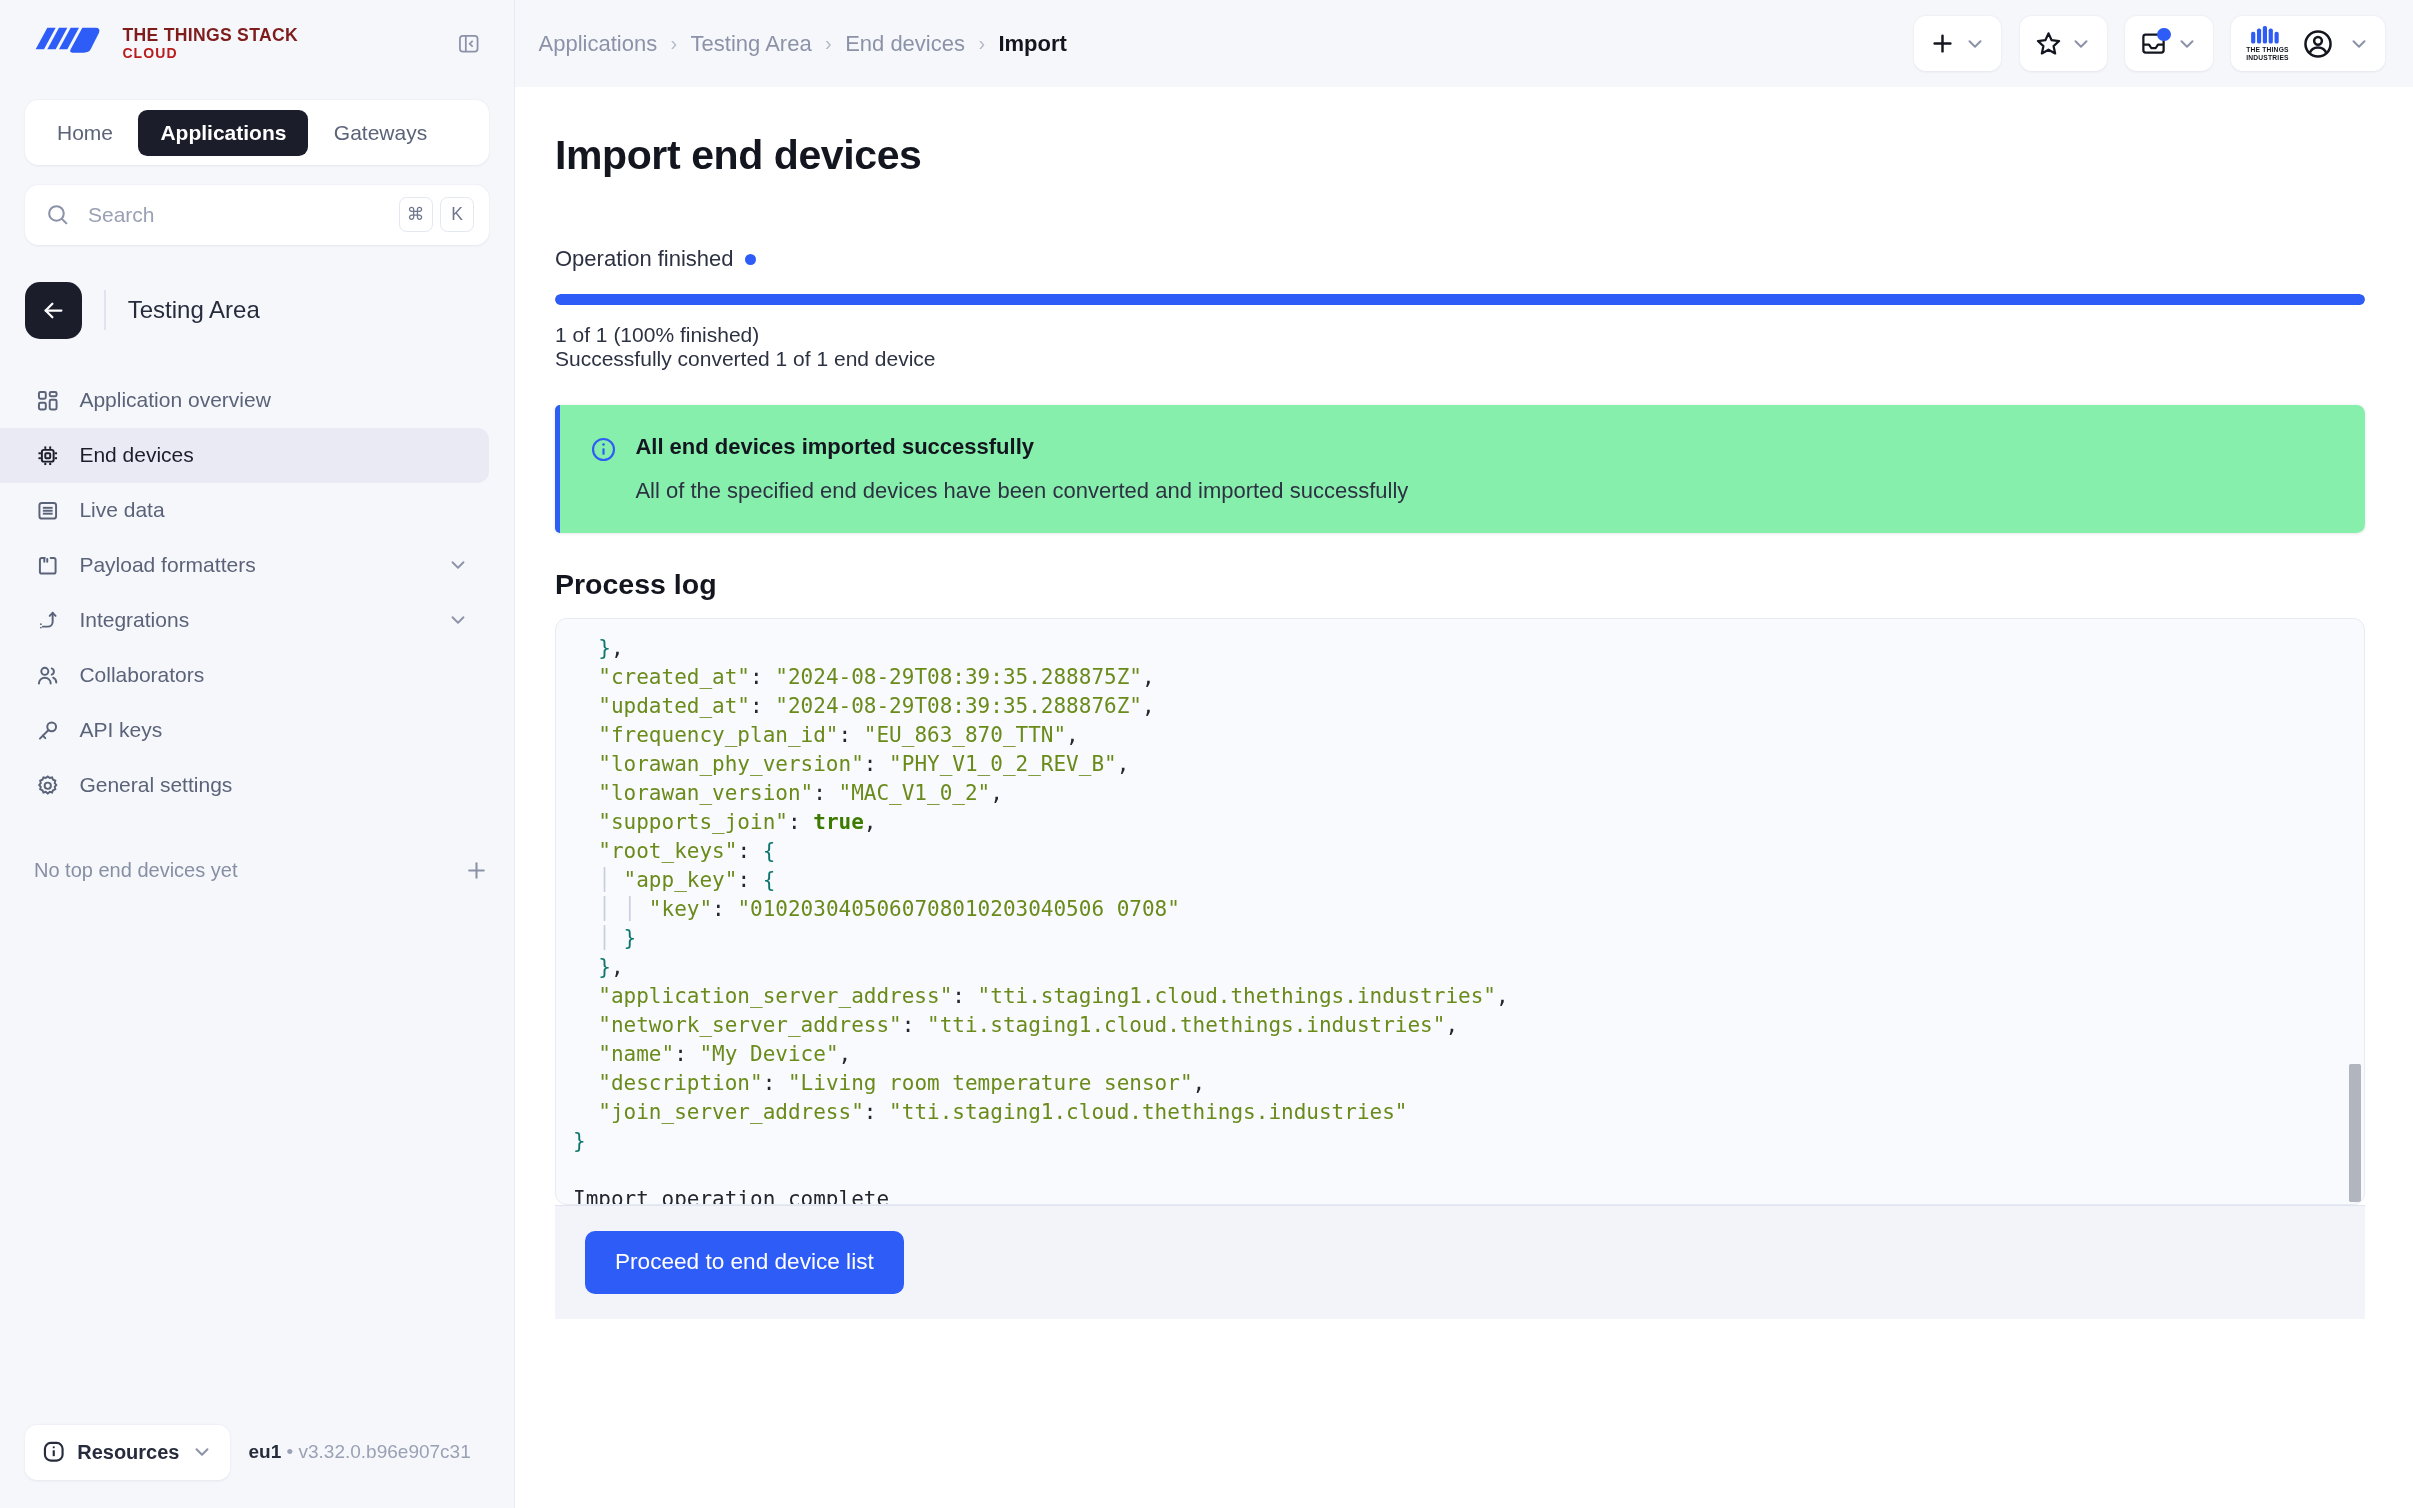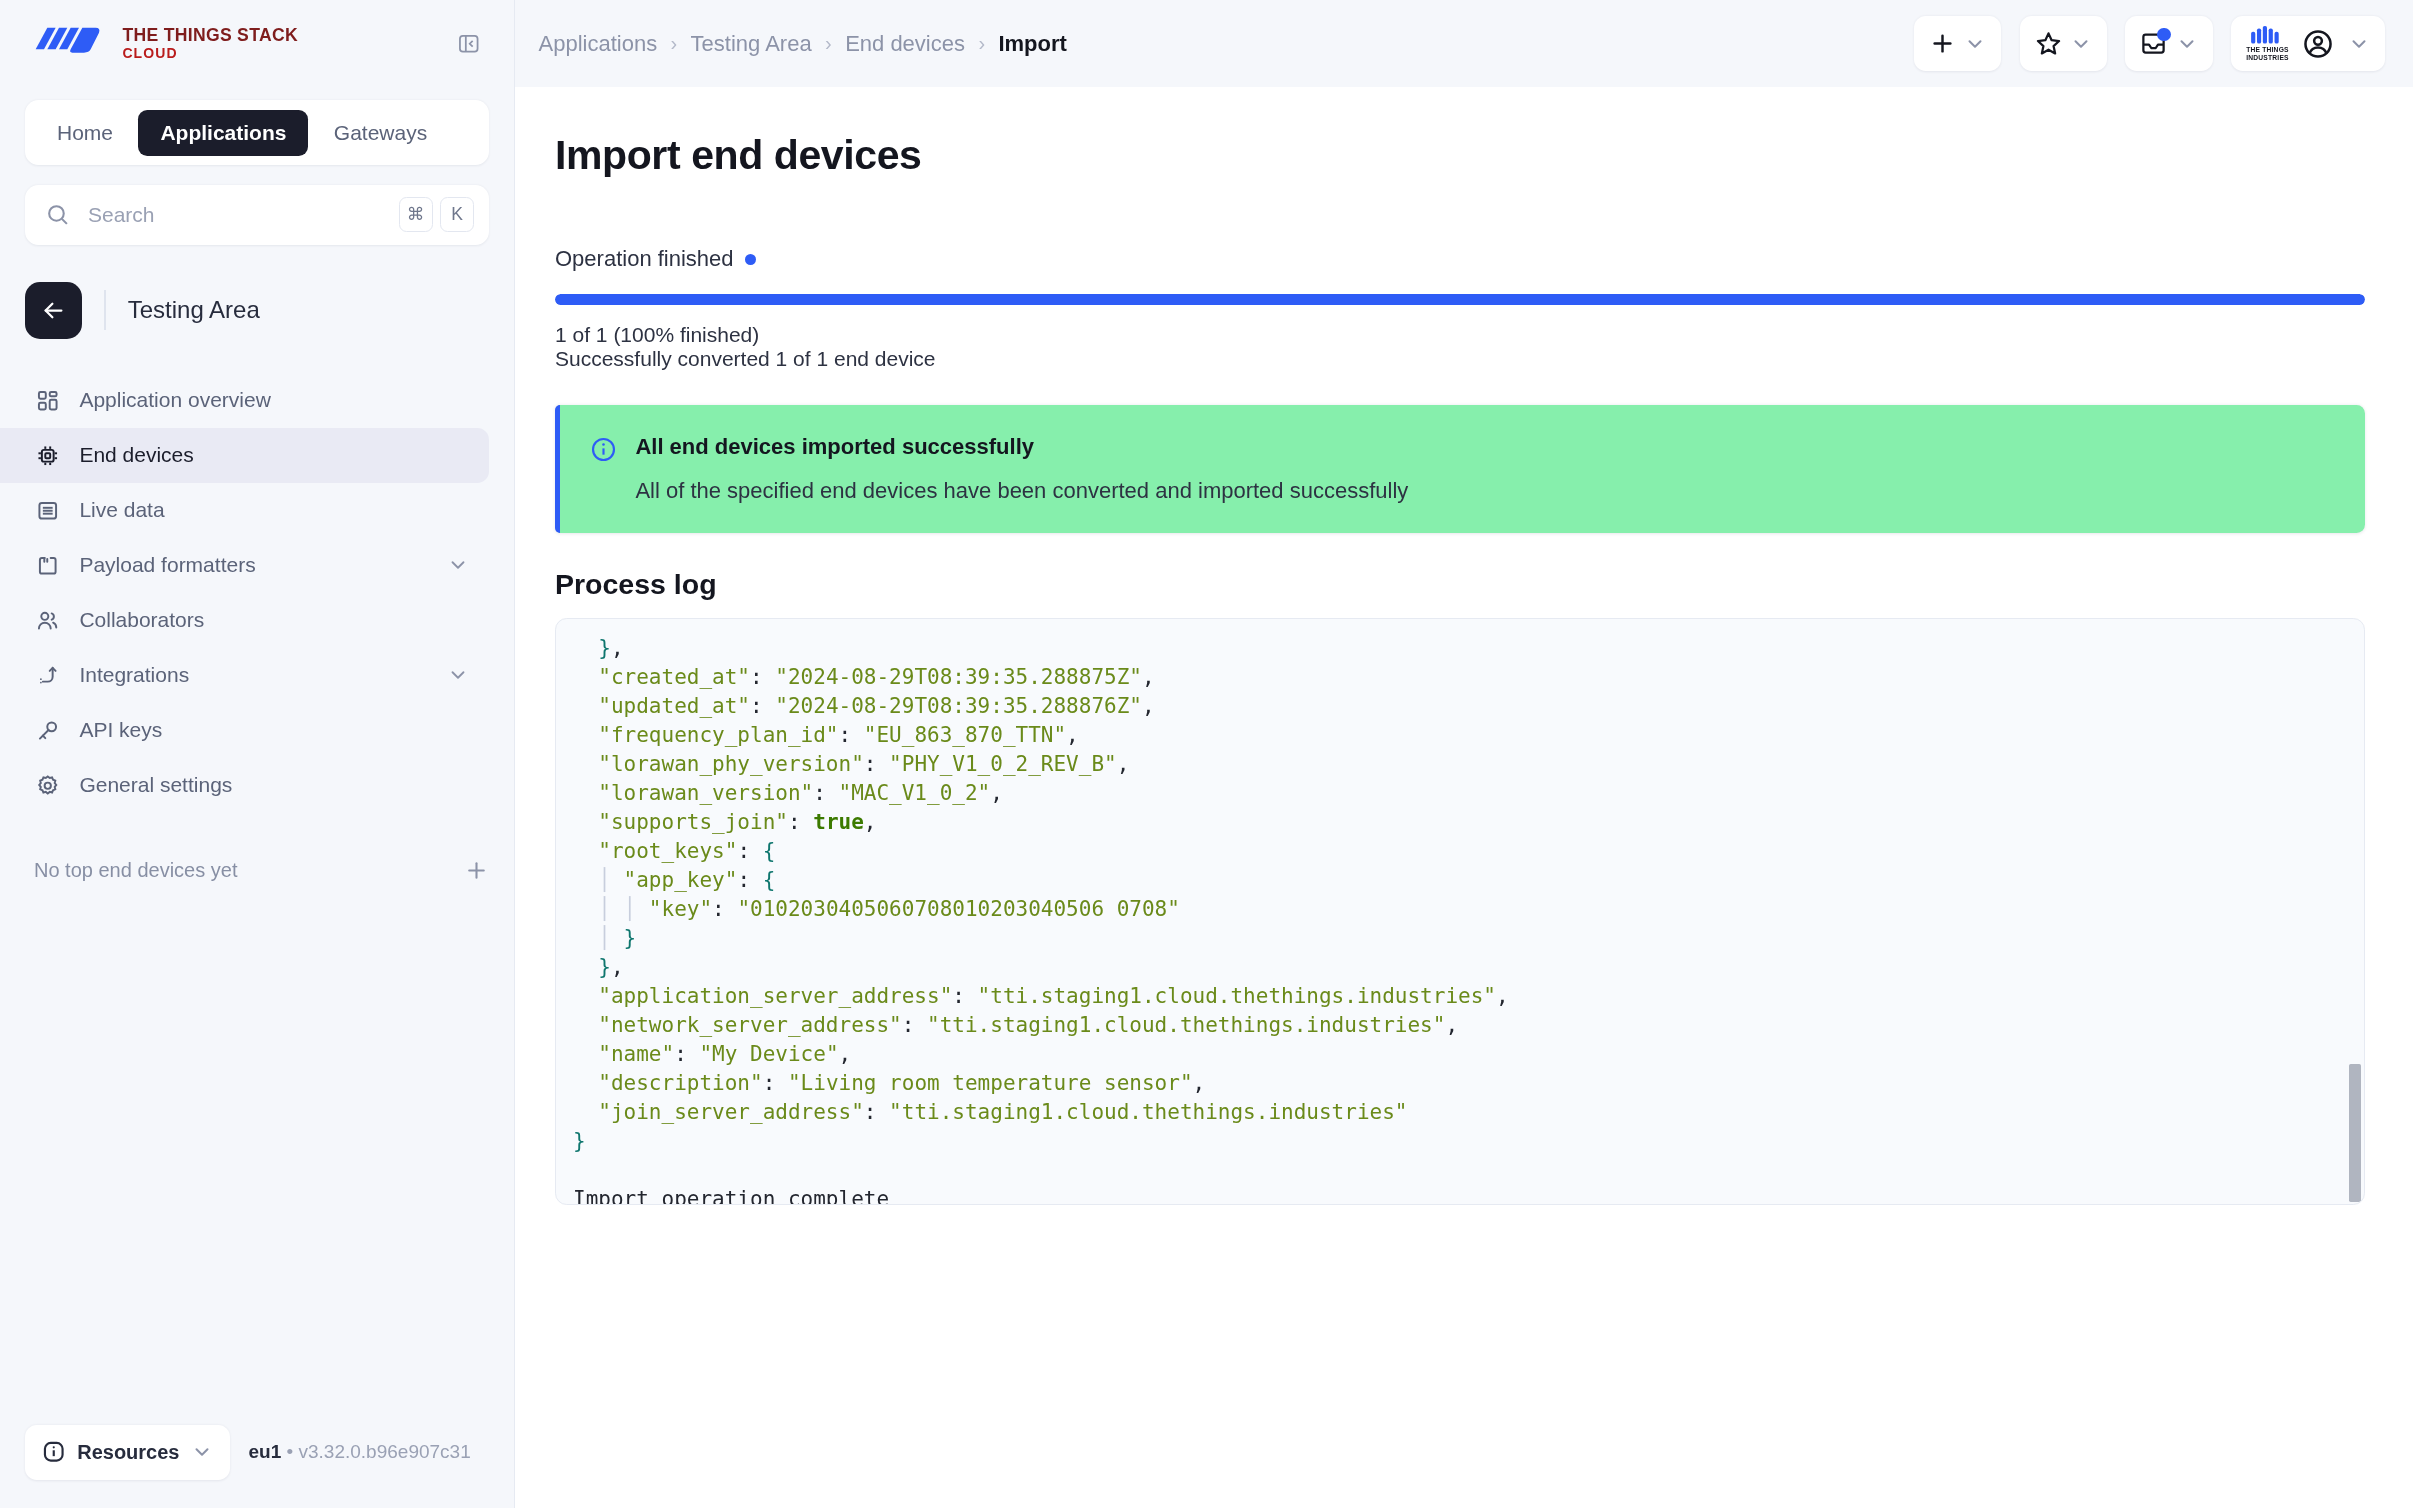--- a/index.html
+++ b/index.html
@@ -405,44 +405,44 @@
         <span class="chev">
           <svg width="22" height="22" viewBox="0 0 24 24" fill="none" stroke="currentColor" stroke-width="2" stroke-linecap="round" stroke-linejoin="round">
               <polyline points="6,9 12,15 18,9"></polyline>
             </svg>
         </span>
       </div>
 
       <div class="nav-item">
         <span class="ic">
           <svg width="23.5" height="23.5" viewBox="0 0 24 24" fill="none" stroke="currentColor" stroke-width="2" stroke-linecap="round">
-            <circle cx="9" cy="7.5" r="3.6"></circle>
-              <path d="M3 20 a6 6 0 0 1 12 0"></path>
-            <path d="M16 4.5 a3.4 3.4 0 0 1 0 6.4"></path>
-              <path d="M17.5 14 a5.5 5.5 0 0 1 3.2 5"></path>
-          </svg>
-        </span>
-        <span>Collaborators</span>
-      </div>
-
-      <div class="nav-item">
-        <span class="ic">
-          <svg width="23.5" height="23.5" viewBox="0 0 24 24" fill="none" stroke="currentColor" stroke-width="2" stroke-linecap="round">
             <path d="M17 4 L17 13 a5 5 0 0 1 -5 5 L7 18"></path>
             <polyline points="14,7 17,4 20,7"></polyline>
             <circle cx="5" cy="19" r=".9" fill="currentColor" stroke="none"></circle>
             <circle cx="5" cy="15.5" r=".9" fill="currentColor" stroke="none"></circle>
           </svg>
         </span>
         <span>Integrations</span>
         <span class="chev">
           <svg width="22" height="22" viewBox="0 0 24 24" fill="none" stroke="currentColor" stroke-width="2" stroke-linecap="round" stroke-linejoin="round">
               <polyline points="6,9 12,15 18,9"></polyline>
             </svg>
         </span>
+      </div>
+
+      <div class="nav-item">
+        <span class="ic">
+          <svg width="23.5" height="23.5" viewBox="0 0 24 24" fill="none" stroke="currentColor" stroke-width="2" stroke-linecap="round">
+            <circle cx="9" cy="7.5" r="3.6"></circle>
+              <path d="M3 20 a6 6 0 0 1 12 0"></path>
+            <path d="M16 4.5 a3.4 3.4 0 0 1 0 6.4"></path>
+              <path d="M17.5 14 a5.5 5.5 0 0 1 3.2 5"></path>
+          </svg>
+        </span>
+        <span>Collaborators</span>
       </div>
 
       <div class="nav-item">
         <span class="ic">
           <svg width="23.5" height="23.5" viewBox="0 0 24 24" fill="none" stroke="currentColor" stroke-width="2" stroke-linecap="round">
             <circle cx="16" cy="8" r="4.5"></circle>
               <line x1="12.8" y1="11.2" x2="4" y2="20"></line>
             <line x1="7" y1="17" x2="9.5" y2="19.5"></line>
           </svg>
         </span>
@@ -616,18 +616,21 @@
 
         <h2 class="section-title">Process log</h2>
 
         <div class="log-panel">
           <div class="log-scroll" id="log-scroll"><div><span class="tok-punc">  }</span><span class="tok-plain">,</span></div><div><span class="tok-str">  "created_at"</span><span class="tok-plain">: </span><span class="tok-str">"2024-08-29T08:39:35.288875Z"</span><span class="tok-plain">,</span></div><div><span class="tok-str">  "updated_at"</span><span class="tok-plain">: </span><span class="tok-str">"2024-08-29T08:39:35.288876Z"</span><span class="tok-plain">,</span></div><div><span class="tok-str">  "frequency_plan_id"</span><span class="tok-plain">: </span><span class="tok-str">"EU_863_870_TTN"</span><span class="tok-plain">,</span></div><div><span class="tok-str">  "lorawan_phy_version"</span><span class="tok-plain">: </span><span class="tok-str">"PHY_V1_0_2_REV_B"</span><span class="tok-plain">,</span></div><div><span class="tok-str">  "lorawan_version"</span><span class="tok-plain">: </span><span class="tok-str">"MAC_V1_0_2"</span><span class="tok-plain">,</span></div><div><span class="tok-str">  "supports_join"</span><span class="tok-plain">: </span><span class="tok-bool">true</span><span class="tok-plain">,</span></div><div><span class="tok-str">  "root_keys"</span><span class="tok-plain">: </span><span class="tok-punc">{</span></div><div><span class="indent-guide">  │ </span><span class="tok-str">"app_key"</span><span class="tok-plain">: </span><span class="tok-punc">{</span></div><div><span class="indent-guide">  │ │ </span><span class="tok-str">"key"</span><span class="tok-plain">: </span><span class="tok-str">"0102030405060708010203040506 0708"</span></div><div><span class="indent-guide">  │ </span><span class="tok-punc">}</span></div><div><span class="tok-punc">  }</span><span class="tok-plain">,</span></div><div><span class="tok-str">  "application_server_address"</span><span class="tok-plain">: </span><span class="tok-str">"tti.staging1.cloud.thethings.industries"</span><span class="tok-plain">,</span></div><div><span class="tok-str">  "network_server_address"</span><span class="tok-plain">: </span><span class="tok-str">"tti.staging1.cloud.thethings.industries"</span><span class="tok-plain">,</span></div><div><span class="tok-str">  "name"</span><span class="tok-plain">: </span><span class="tok-str">"My Device"</span><span class="tok-plain">,</span></div><div><span class="tok-str">  "description"</span><span class="tok-plain">: </span><span class="tok-str">"Living room temperature sensor"</span><span class="tok-plain">,</span></div><div><span class="tok-str">  "join_server_address"</span><span class="tok-plain">: </span><span class="tok-str">"tti.staging1.cloud.thethings.industries"</span></div><div><span class="tok-punc">}</span></div><div>&nbsp;</div><div><span class="tok-plain">Import operation complete</span></div></div>
           <div class="log-scrollbar">
             <div class="log-thumb"></div>
           </div>
         </div>
 
+        <div class="footer-bar">
+          <button class="primary-btn">Proceed to end device list</button>
+        </div>
 
       </div>
     </div>
   </section>
 </div>
 
 
 </body></html>

